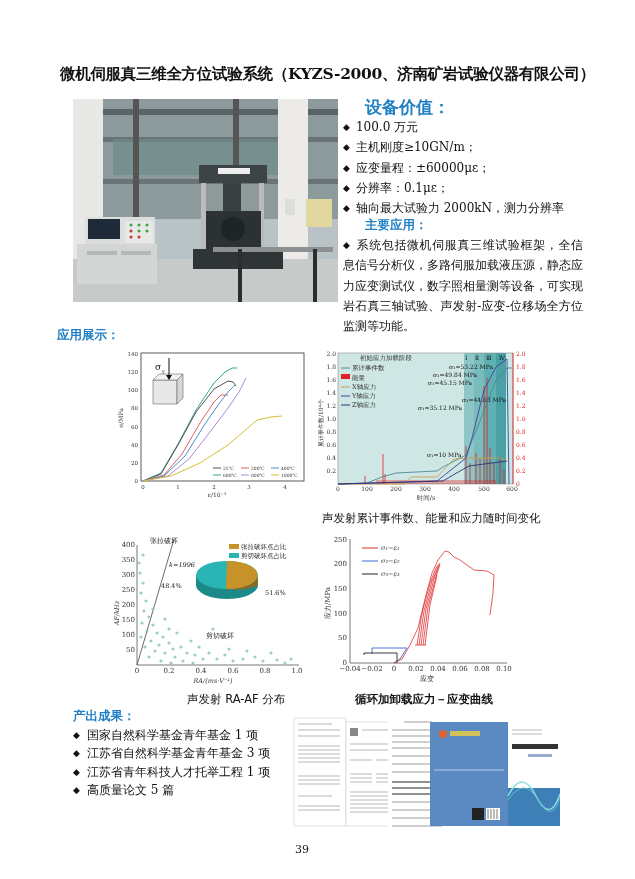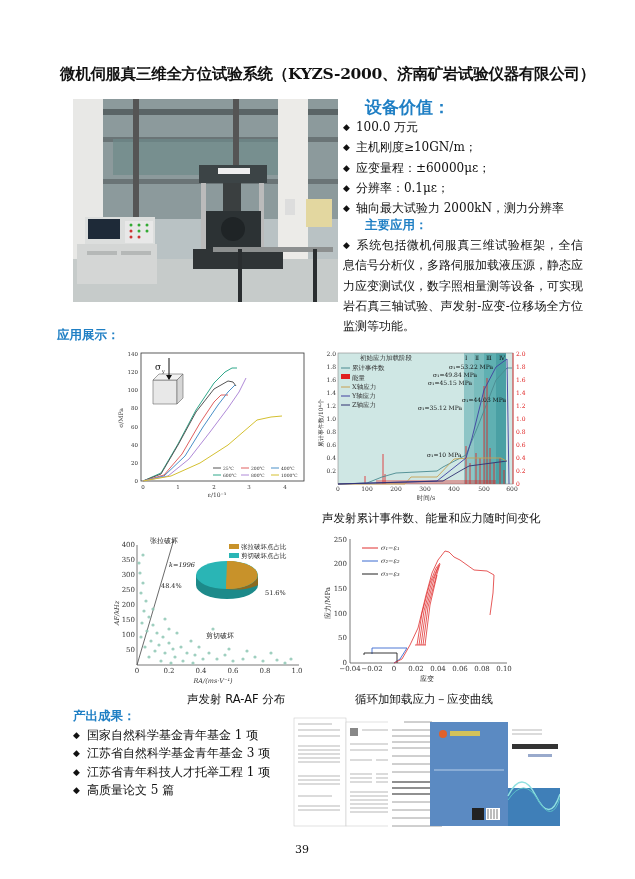--- a/index.html
+++ b/index.html
@@ -387,21 +387,21 @@
         <text x="59" y="17" font-style="italic">σ₁−ε₁</text>
       <line x1="40" y1="28" x2="56" y2="28" stroke="#3a6ad0" stroke-width="1"></line>
         <text x="59" y="30" font-style="italic">σ₂−ε₂</text>
       <line x1="40" y1="41" x2="56" y2="41" stroke="#222" stroke-width="1"></line>
         <text x="59" y="43" font-style="italic">σ₃−ε₃</text>
     </g>
   </svg>
 </div>
 
 <div class="abs caption" style="left:187px;top:692px;">声发射 RA-AF 分布</div>
-<div class="abs caption" style="left:355px;top:692px;">循环加卸载应力－应变曲线</div>
+<div class="abs caption" style="left:355px;top:692px;font-weight:bold;">循环加卸载应力－应变曲线</div>
 
 <div class="abs outs">
   <div class="blue sec">产出成果：</div>
   <div class="b"><span>国家自然科学基金青年基金 1 项</span></div>
   <div class="b"><span>江苏省自然科学基金青年基金 3 项</span></div>
   <div class="b"><span>江苏省青年科技人才托举工程 1 项</span></div>
   <div class="b"><span>高质量论文 5 篇</span></div>
 </div>
 
 <div class="abs" style="left:292px;top:716px;width:268px;height:114px;">

